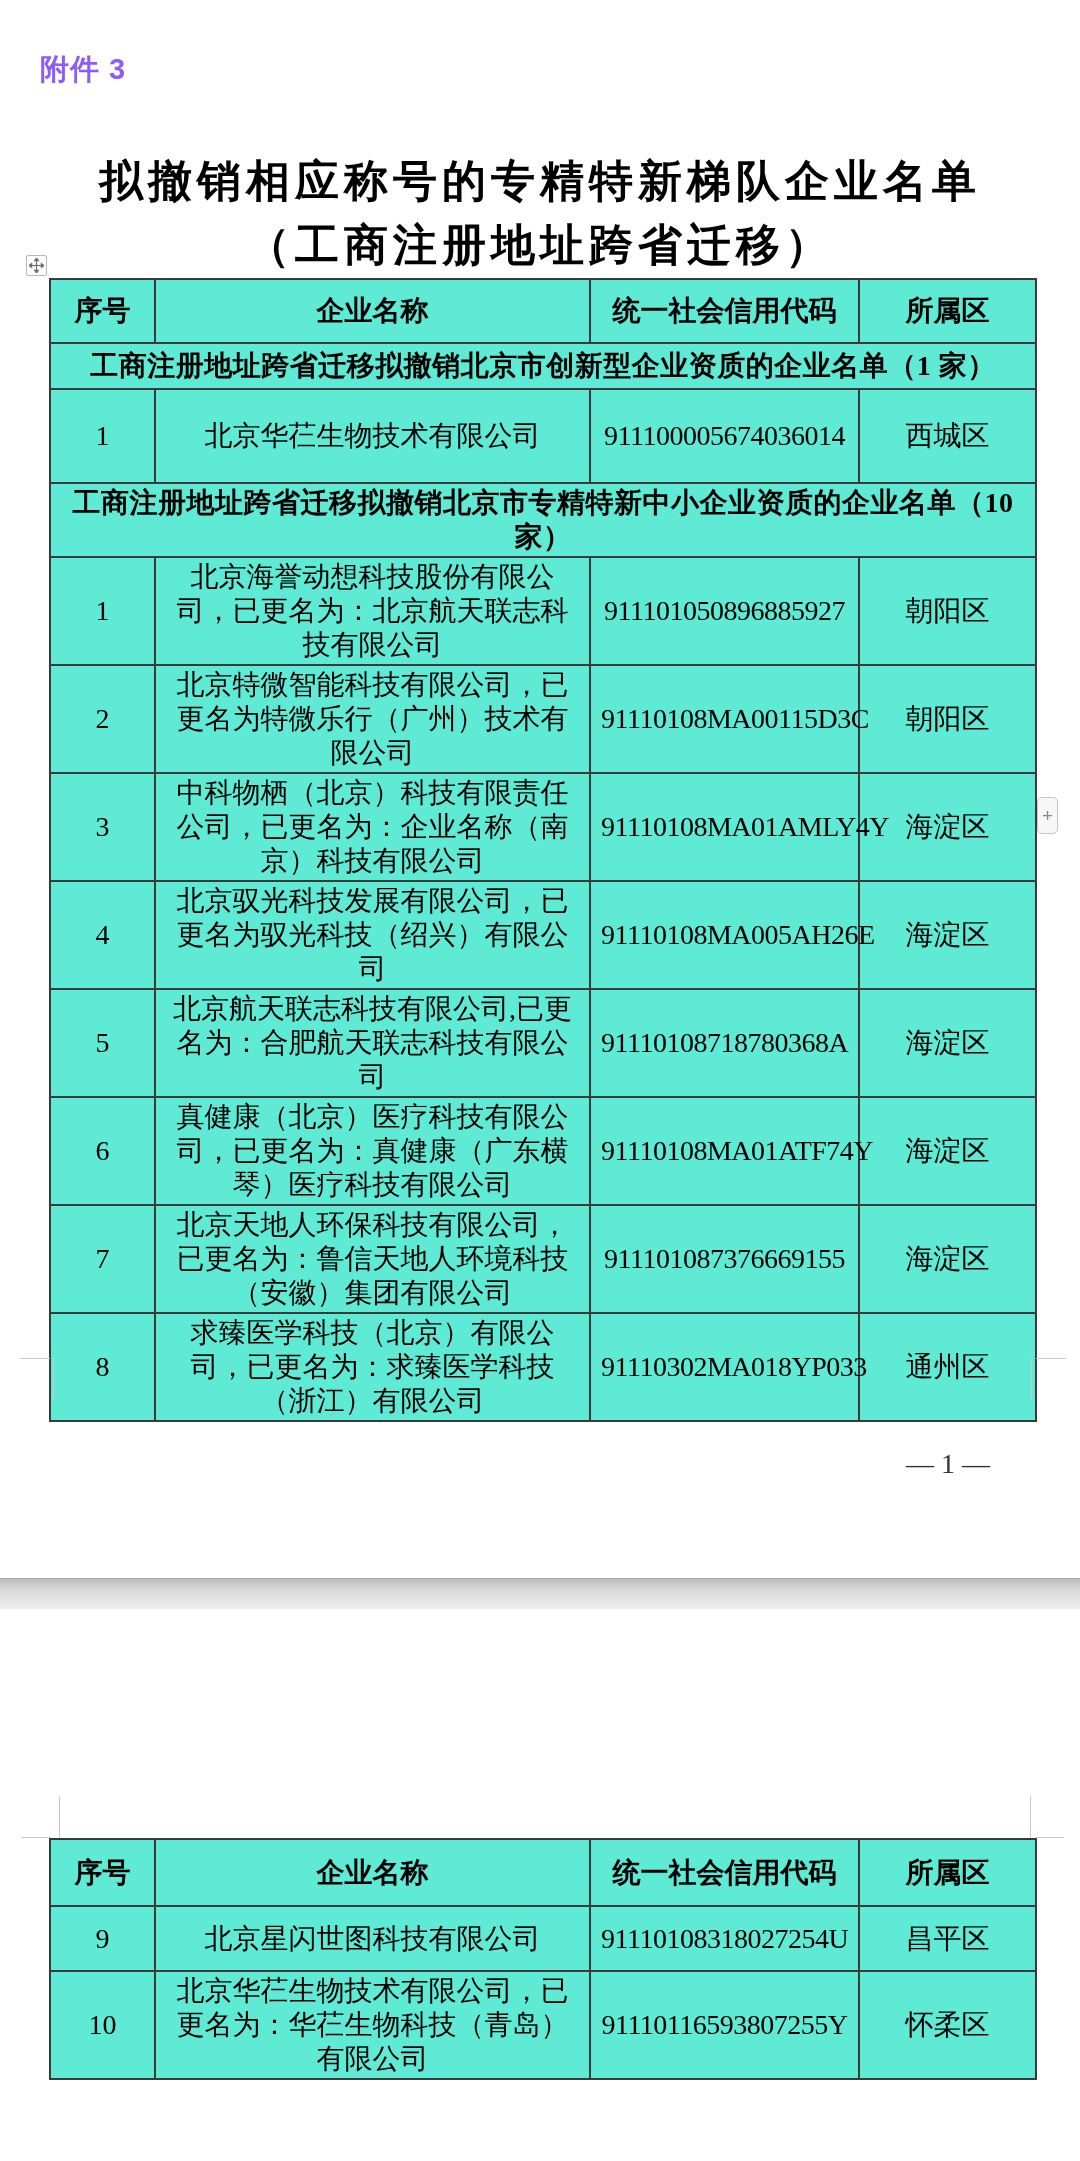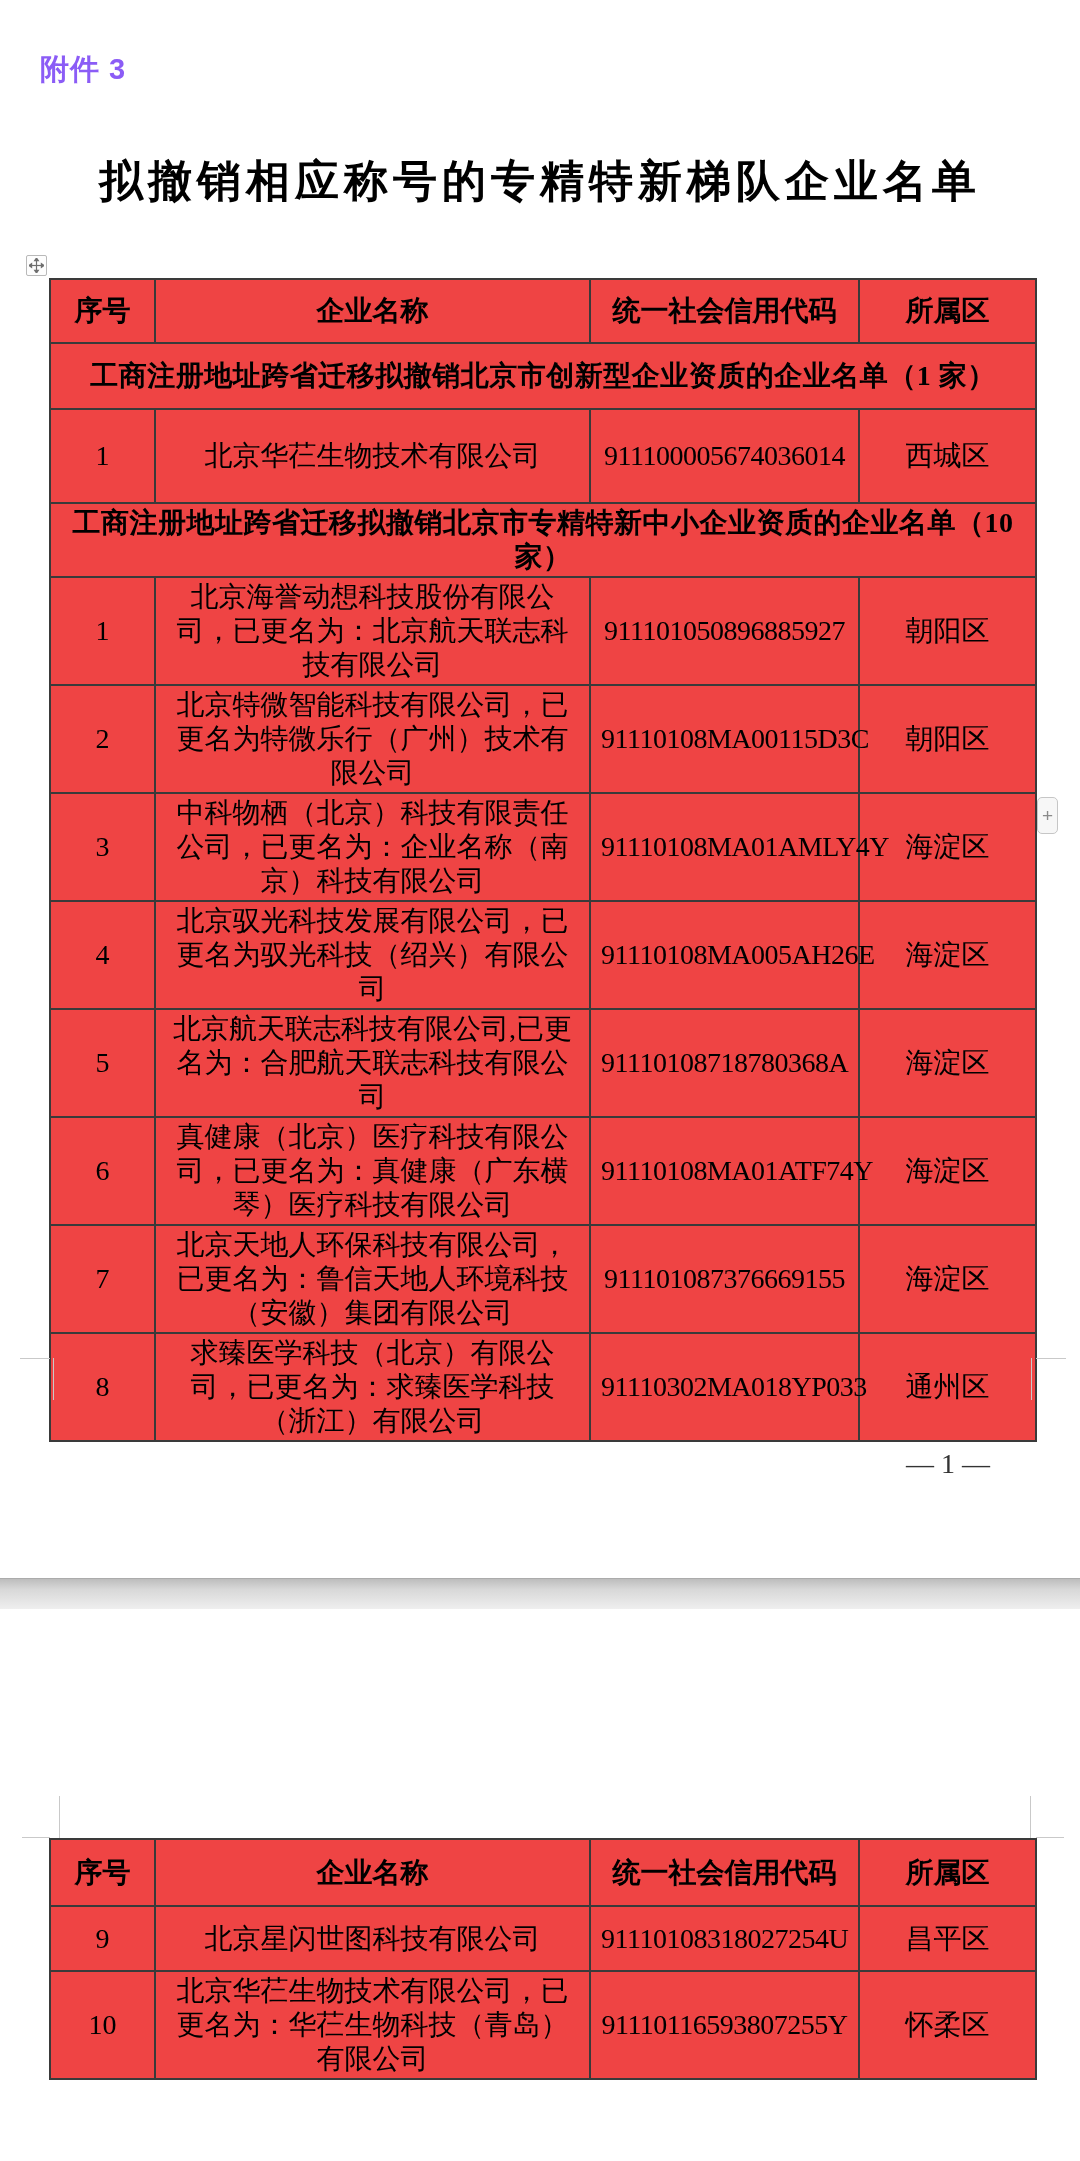--- a/index.html
+++ b/index.html
@@ -31,21 +31,21 @@
     white-space:nowrap;
   }
   .doc-title.line1{top:152px;}
   .doc-title.line2{top:216px;}
   
   table.doc-table{
     position:absolute;left:49px;
     width:986px;
     border-collapse:collapse;
     table-layout:fixed;
-    background:#ef4444;
+    background:#5eead4;
   }
   table.doc-table#table-page1{top:278px;}
   table.doc-table#table-page2{top:1838px;}
   table.doc-table,table.doc-table td,table.doc-table th{
     border:2px solid #3a3a3a;
   }
   table.doc-table{border:2px solid #2e2e2e;}
   table.doc-table th{
     font-size:28px;font-weight:700;color:#000;
     text-align:center;vertical-align:middle;
@@ -99,20 +99,21 @@
   .bm-p2-right-h{left:1036px;top:1837px;width:28px;height:1px;}
 </style>
 </head>
 <body>
 
 <div id="screen">
 
   <div class="attachment-label">附件 3</div>
 
   <div class="doc-title line1">拟撤销相应称号的专精特新梯队企业名单</div>
+  <div class="doc-title line2">（工商注册地址跨省迁移）</div>
 
   <button class="move-handle" title="">
     <span style="display:flex">
       <svg width="15" height="15" viewBox="0 0 15 15">
         <g stroke="#6e6e6e" stroke-width="1.2" fill="#6e6e6e">
           <line x1="7.5" y1="1.5" x2="7.5" y2="13.5"></line>
           <line x1="1.5" y1="7.5" x2="13.5" y2="7.5"></line>
           <path d="M7.5 0 L5.7 2.6 L9.3 2.6 Z"></path>
           <path d="M7.5 15 L5.7 12.4 L9.3 12.4 Z"></path>
           <path d="M0 7.5 L2.6 5.7 L2.6 9.3 Z"></path>
@@ -129,21 +130,21 @@
         <col style="width:269px">
         <col style="width:177px">
       </colgroup>
     <tbody>
         <tr style="height:64px">
       <th>序号</th>
       <th>企业名称</th>
       <th>统一社会信用代码</th>
       <th>所属区</th>
     </tr>
-    <tr style="height:66px">
+    <tr style="height:46px">
       <td class="section-cell" colspan="4">工商注册地址跨省迁移拟撤销北京市创新型企业资质的企业名单（1 家）</td>
     </tr>
     <tr style="height:94px">
       <td>1</td>
       <td>北京华芢生物技术有限公司</td>
       <td class="code-cell">911100005674036014</td>
       <td>西城区</td>
     </tr>
     <tr style="height:73px">
       <td class="section-cell" colspan="4">工商注册地址跨省迁移拟撤销北京市专精特新中小企业资质的企业名单（10 家）</td>

